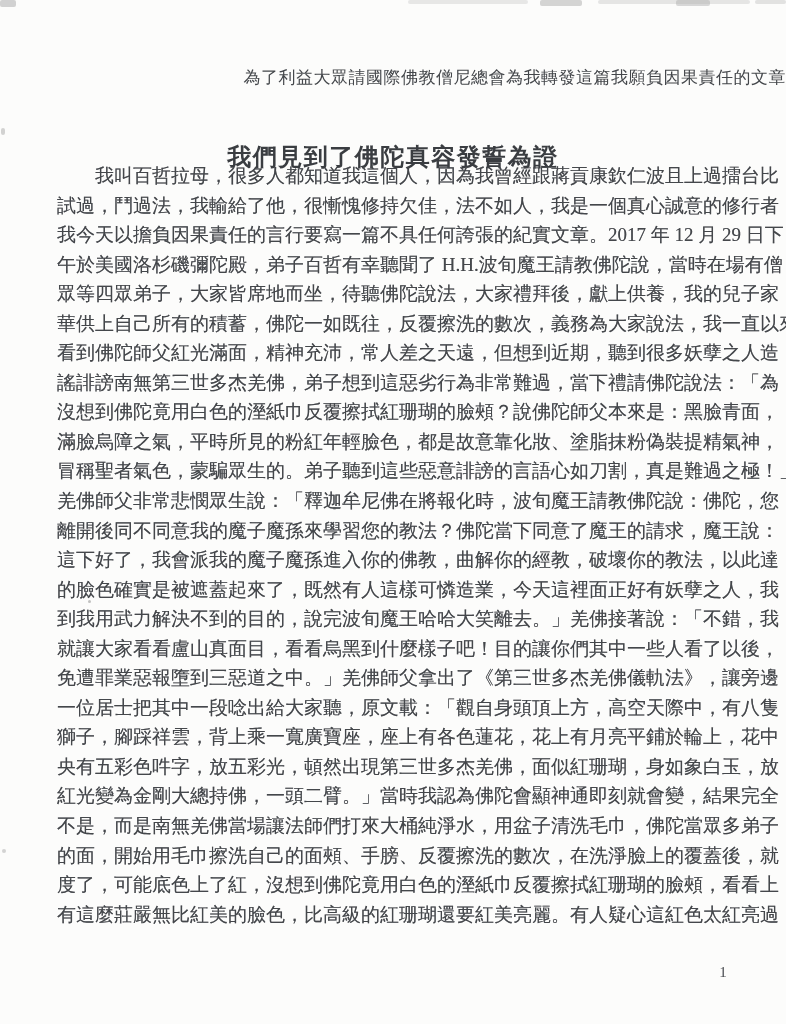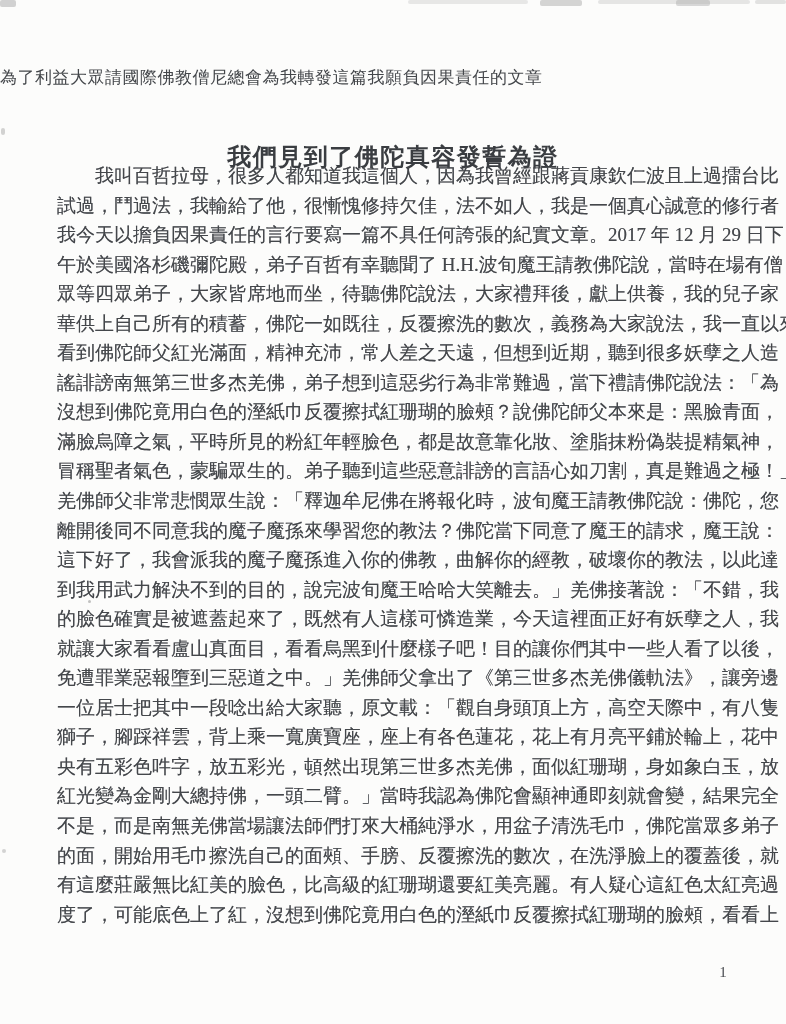--- a/index.html
+++ b/index.html
@@ -14,21 +14,21 @@
     background: #fcfcfb;
     overflow: hidden;
     font-family: "Liberation Serif", "DejaVu Serif", serif;
     color: #3f4246;
   }
   .header-note {
     position: absolute;
     top: 66px;
     left: 0;
     width: 786px;
-    text-align: left;
+    text-align: right;
     font-size: 17px;
     letter-spacing: 0.5px;
     color: #44474b;
   }
   .doc-title {
     position: absolute;
     top: 102px;
     left: 0;
     width: 786px;
     text-align: center;
@@ -112,29 +112,29 @@
     <div class="body-line">眾等四眾弟子，大家皆席地而坐，待聽佛陀說法，大家禮拜後，獻上供養，我的兒子家</div>
     <div class="body-line">華供上自己所有的積蓄，佛陀一如既往，反覆擦洗的數次，義務為大家說法，我一直以來</div>
     <div class="body-line">看到佛陀師父紅光滿面，精神充沛，常人差之天遠，但想到近期，聽到很多妖孽之人造</div>
     <div class="body-line">謠誹謗南無第三世多杰羌佛，弟子想到這惡劣行為非常難過，當下禮請佛陀說法：「為</div>
     <div class="body-line">沒想到佛陀竟用白色的溼紙巾反覆擦拭紅珊瑚的臉頰？說佛陀師父本來是：黑臉青面，</div>
     <div class="body-line">滿臉烏障之氣，平時所見的粉紅年輕臉色，都是故意靠化妝、塗脂抹粉偽裝提精氣神，</div>
     <div class="body-line">冒稱聖者氣色，蒙騙眾生的。弟子聽到這些惡意誹謗的言語心如刀割，真是難過之極！」</div>
     <div class="body-line">羌佛師父非常悲憫眾生說：「釋迦牟尼佛在將報化時，波旬魔王請教佛陀說：佛陀，您</div>
     <div class="body-line">離開後同不同意我的魔子魔孫來學習您的教法？佛陀當下同意了魔王的請求，魔王說：</div>
     <div class="body-line">這下好了，我會派我的魔子魔孫進入你的佛教，曲解你的經教，破壞你的教法，以此達</div>
+    <div class="body-line">的臉色確實是被遮蓋起來了，既然有人這樣可憐造業，今天這裡面正好有妖孽之人，我</div>
     <div class="body-line">到我用武力解決不到的目的，說完波旬魔王哈哈大笑離去。」羌佛接著說：「不錯，我</div>
-    <div class="body-line">的臉色確實是被遮蓋起來了，既然有人這樣可憐造業，今天這裡面正好有妖孽之人，我</div>
     <div class="body-line">就讓大家看看盧山真面目，看看烏黑到什麼樣子吧！目的讓你們其中一些人看了以後，</div>
     <div class="body-line">免遭罪業惡報墮到三惡道之中。」羌佛師父拿出了《第三世多杰羌佛儀軌法》，讓旁邊</div>
     <div class="body-line">一位居士把其中一段唸出給大家聽，原文載：「觀自身頭頂上方，高空天際中，有八隻</div>
     <div class="body-line">獅子，腳踩祥雲，背上乘一寬廣寶座，座上有各色蓮花，花上有月亮平鋪於輪上，花中</div>
     <div class="body-line">央有五彩色吽字，放五彩光，頓然出現第三世多杰羌佛，面似紅珊瑚，身如象白玉，放</div>
     <div class="body-line">紅光變為金剛大總持佛，一頭二臂。」當時我認為佛陀會顯神通即刻就會變，結果完全</div>
     <div class="body-line">不是，而是南無羌佛當場讓法師們打來大桶純淨水，用盆子清洗毛巾，佛陀當眾多弟子</div>
     <div class="body-line">的面，開始用毛巾擦洗自己的面頰、手膀、反覆擦洗的數次，在洗淨臉上的覆蓋後，就</div>
+    <div class="body-line">度了，可能底色上了紅，沒想到佛陀竟用白色的溼紙巾反覆擦拭紅珊瑚的臉頰，看看上</div>
     <div class="body-line">有這麼莊嚴無比紅美的臉色，比高級的紅珊瑚還要紅美亮麗。有人疑心這紅色太紅亮過</div>
-    <div class="body-line">度了，可能底色上了紅，沒想到佛陀竟用白色的溼紙巾反覆擦拭紅珊瑚的臉頰，看看上</div>
   </div>
 
   <div class="page-number">1</div>
 
 </div>
 
 </body></html>

